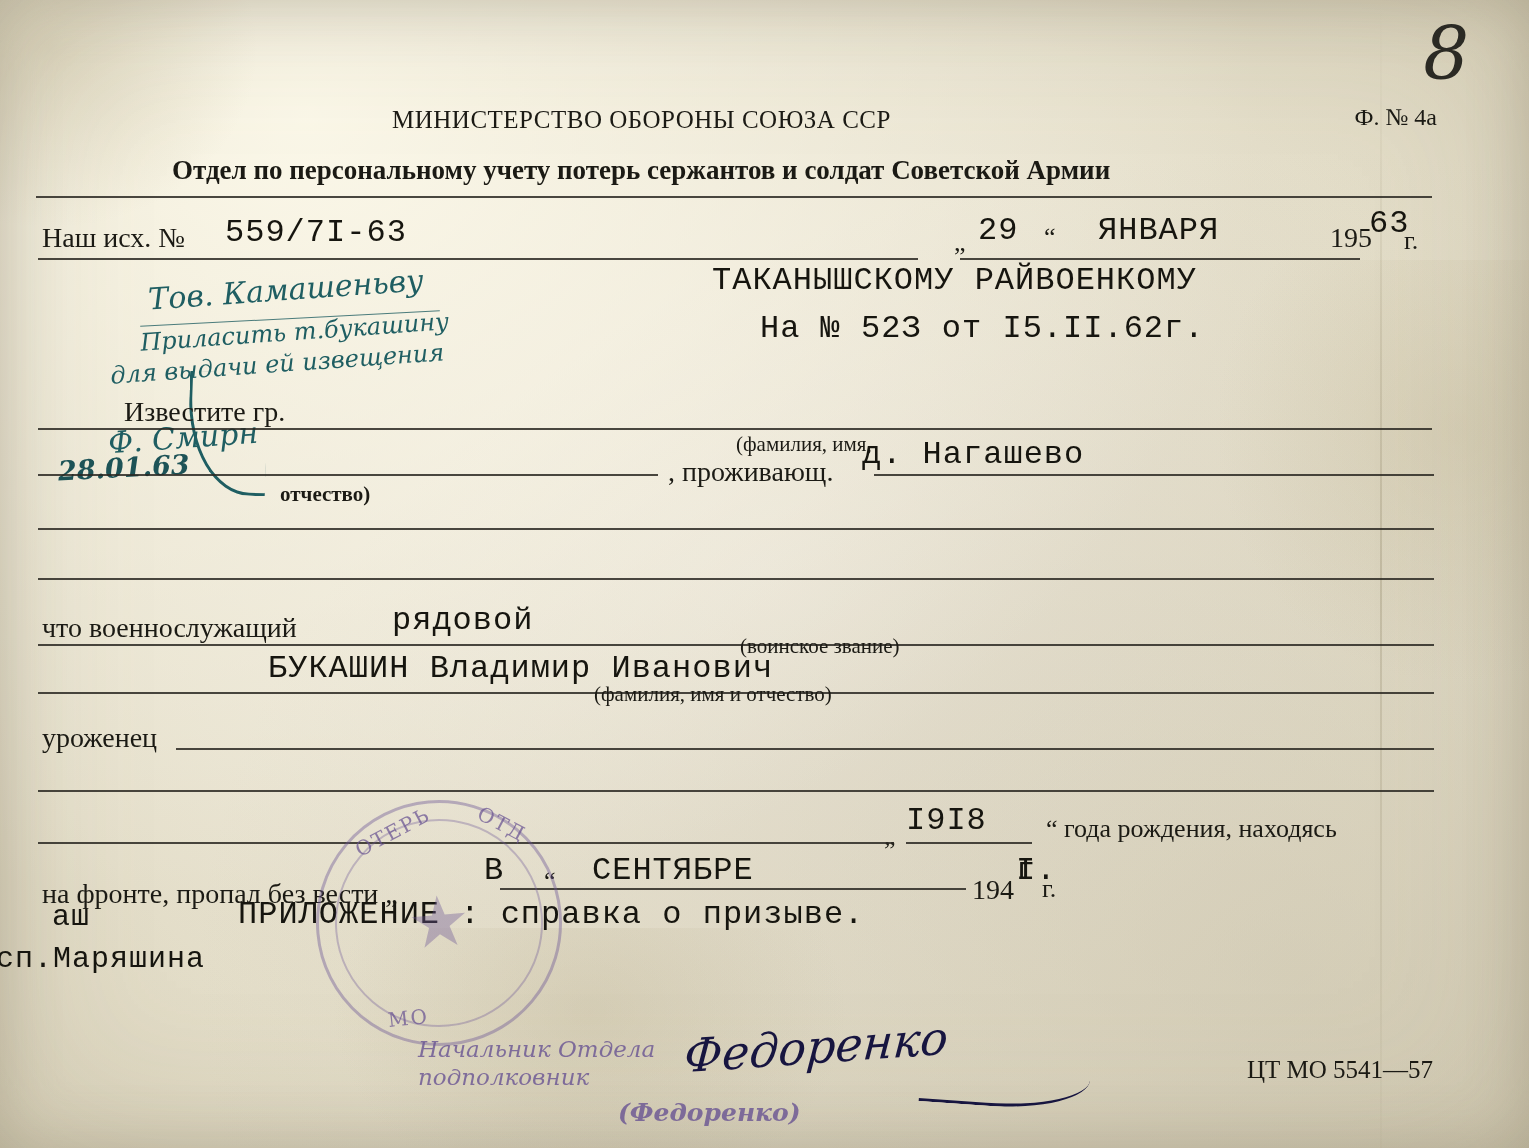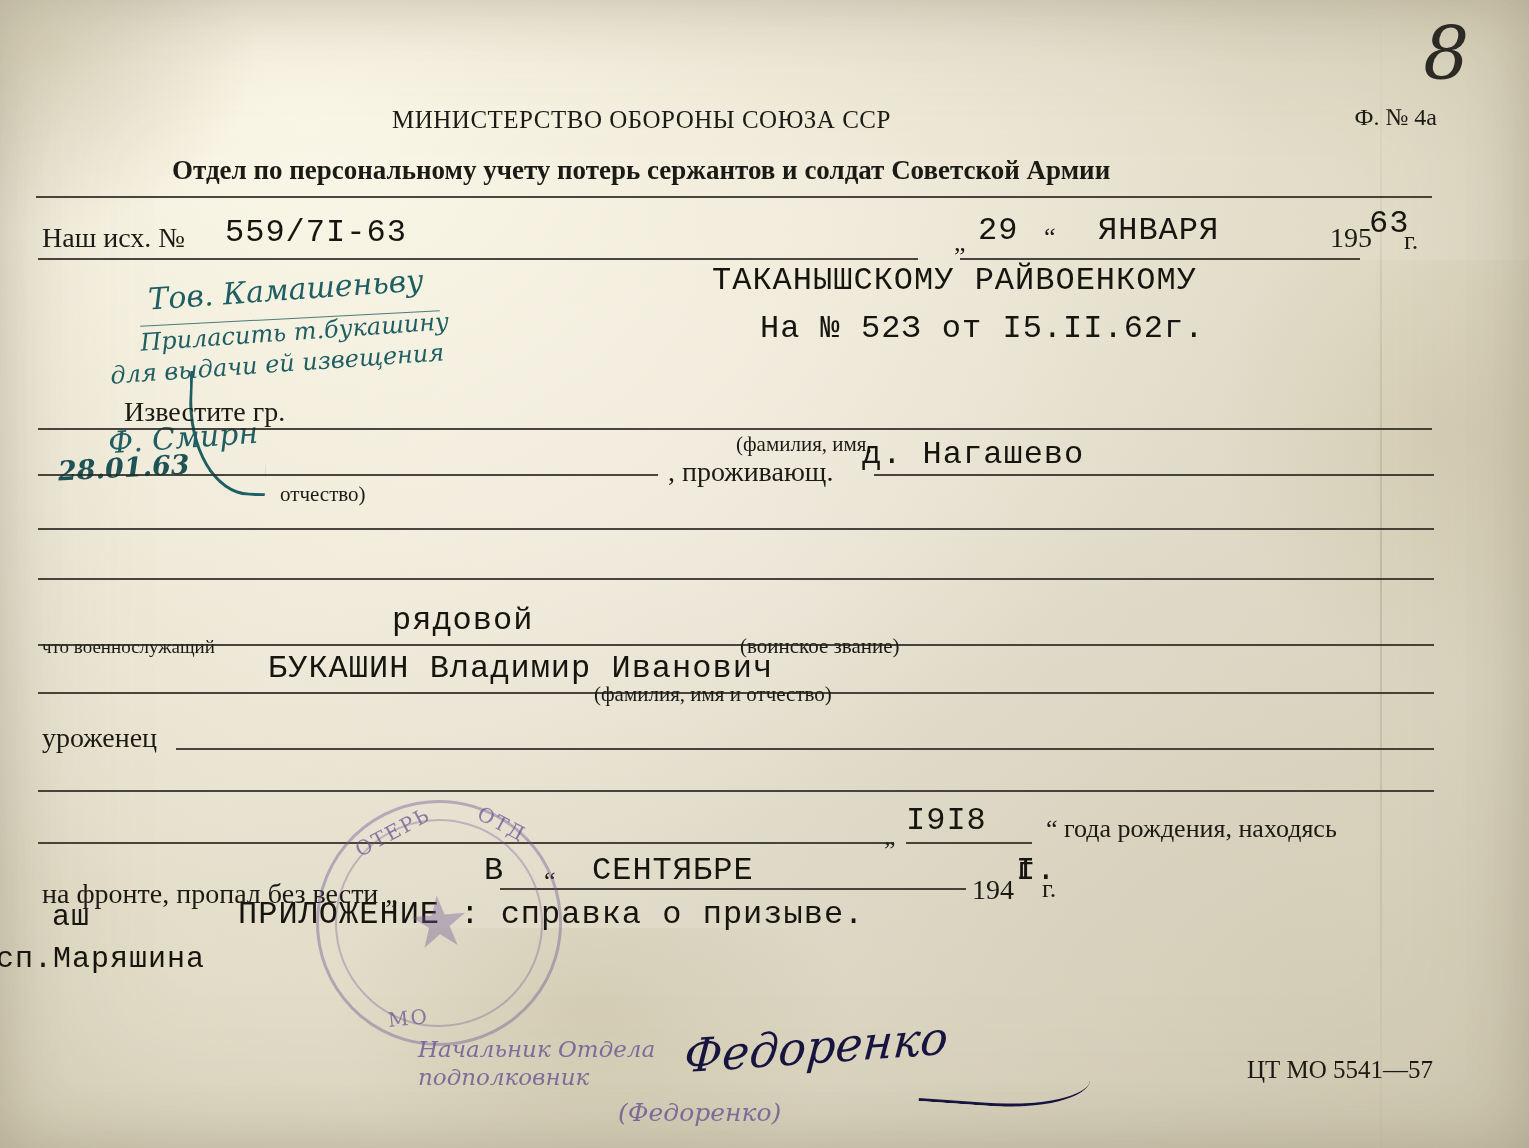--- a/index.html
+++ b/index.html
@@ -202,31 +202,31 @@
   <div class="rule thin" style="left:140px; top:318px; width:300px; background:#1f5e62; transform:rotate(-3deg);"></div>
   <div class="hand" style="left:140px; top:318px; font-size:24px;">Приласить т.букашину</div>
   <div class="hand" style="left:110px; top:350px; font-size:24px;">для выдачи ей извещения</div>
   <div class="hand" style="left:108px; top:420px; font-size:30px;">Ф. Смирн</div>
   <div class="hand-num" style="left:58px; top:452px; font-size:27px;">28.01.63</div>
   <div class="sig-swash" style="left:188px; top:372px; width:76px; height:120px; border-bottom:3px solid #1f5e62; border-left:3px solid #1f5e62; border-radius:0 0 0 80%; transform:rotate(2deg);"></div>
 
   <div class="printed" style="left:124px; top:396px; font-size:28px;">Известите гр.</div>
   <div class="rule" style="left:38px; top:428px; width:1394px;"></div>
   <div class="printed" style="left:736px; top:432px; font-size:21px;">(фамилия, имя,</div>
-  <div class="printed" style="left:280px; top:482px; font-size:21px;">отчество)</div>
+  <div class="printed" style="left:280px; top:482px; font-size:21px;font-weight:bold;">отчество)</div>
 
   <div class="printed" style="left:668px; top:456px; font-size:28px;">, проживающ.</div>
   <div class="typed" style="left:862px; top:436px; font-size:32px;">д. Нагашево</div>
   <div class="rule" style="left:38px; top:474px; width:620px;"></div>
   <div class="rule" style="left:874px; top:474px; width:560px;"></div>
 
   <div class="rule" style="left:38px; top:528px; width:1396px;"></div>
   <div class="rule" style="left:38px; top:578px; width:1396px;"></div>
 
-  <div class="printed" style="left:42px; top:612px; font-size:19px;margin-top:24px;">что военнослужащий</div>
+  <div class="printed" style="left:42px; top:612px; font-size:28px;">что военнослужащий</div>
   <div class="typed" style="left:392px; top:602px; font-size:32px;text-align:right;">рядовой</div>
   <div class="rule" style="left:38px; top:644px; width:1396px;"></div>
   <div class="printed" style="left:740px; top:634px; font-size:21px;">(воинское звание)</div>
 
   <div class="typed" style="left:268px; top:650px; font-size:32px;">БУКАШИН Владимир Иванович</div>
   <div class="rule" style="left:38px; top:692px; width:1396px;"></div>
   <div class="printed" style="left:594px; top:682px; font-size:21px;">(фамилия, имя и отчество)</div>
 
   <div class="printed" style="left:42px; top:722px; font-size:28px;">уроженец</div>
   <div class="rule" style="left:176px; top:748px; width:1258px;"></div>
@@ -255,18 +255,18 @@
 
   <div class="stamp" style="left:316px; top:800px;">
     <div class="stamp-star">★</div>
   </div>
   <div class="stamp-txt" style="left:352px; top:820px; font-size:20px; transform:rotate(-28deg);">ОТЕРЬ</div>
   <div class="stamp-txt" style="left:476px; top:812px; font-size:20px; transform:rotate(28deg);">ОТД</div>
   <div class="stamp-txt" style="left:388px; top:1006px; font-size:20px; transform:rotate(-6deg);">МО</div>
 
   <div class="sign-label" style="left:418px; top:1036px; font-size:23px;">Начальник Отдела</div>
   <div class="sign-label" style="left:418px; top:1064px; font-size:23px;">подполковник</div>
-  <div class="sign-label" style="left:618px; top:1098px; font-size:25px;">(Федоренко)</div>
+  <div class="sign-label" style="left:618px; top:1098px; font-size:25px;font-weight:bold;">(Федоренко)</div>
   <div class="signature" style="left:684px; top:1020px;">Федоренко</div>
   <div class="sig-swash" style="left:920px; top:1052px; width:170px; height:52px;"></div>
 
   <div class="printed" style="right:96px; top:1056px; font-size:25px;">ЦТ МО 5541—57</div>
 </div>
 
 </body></html>

